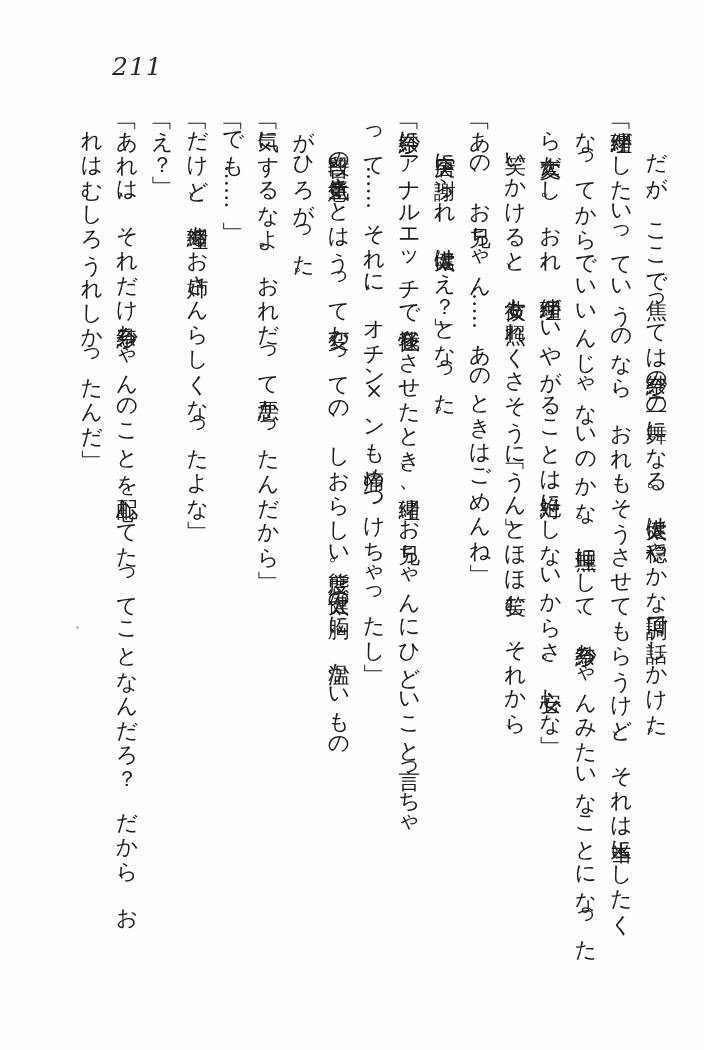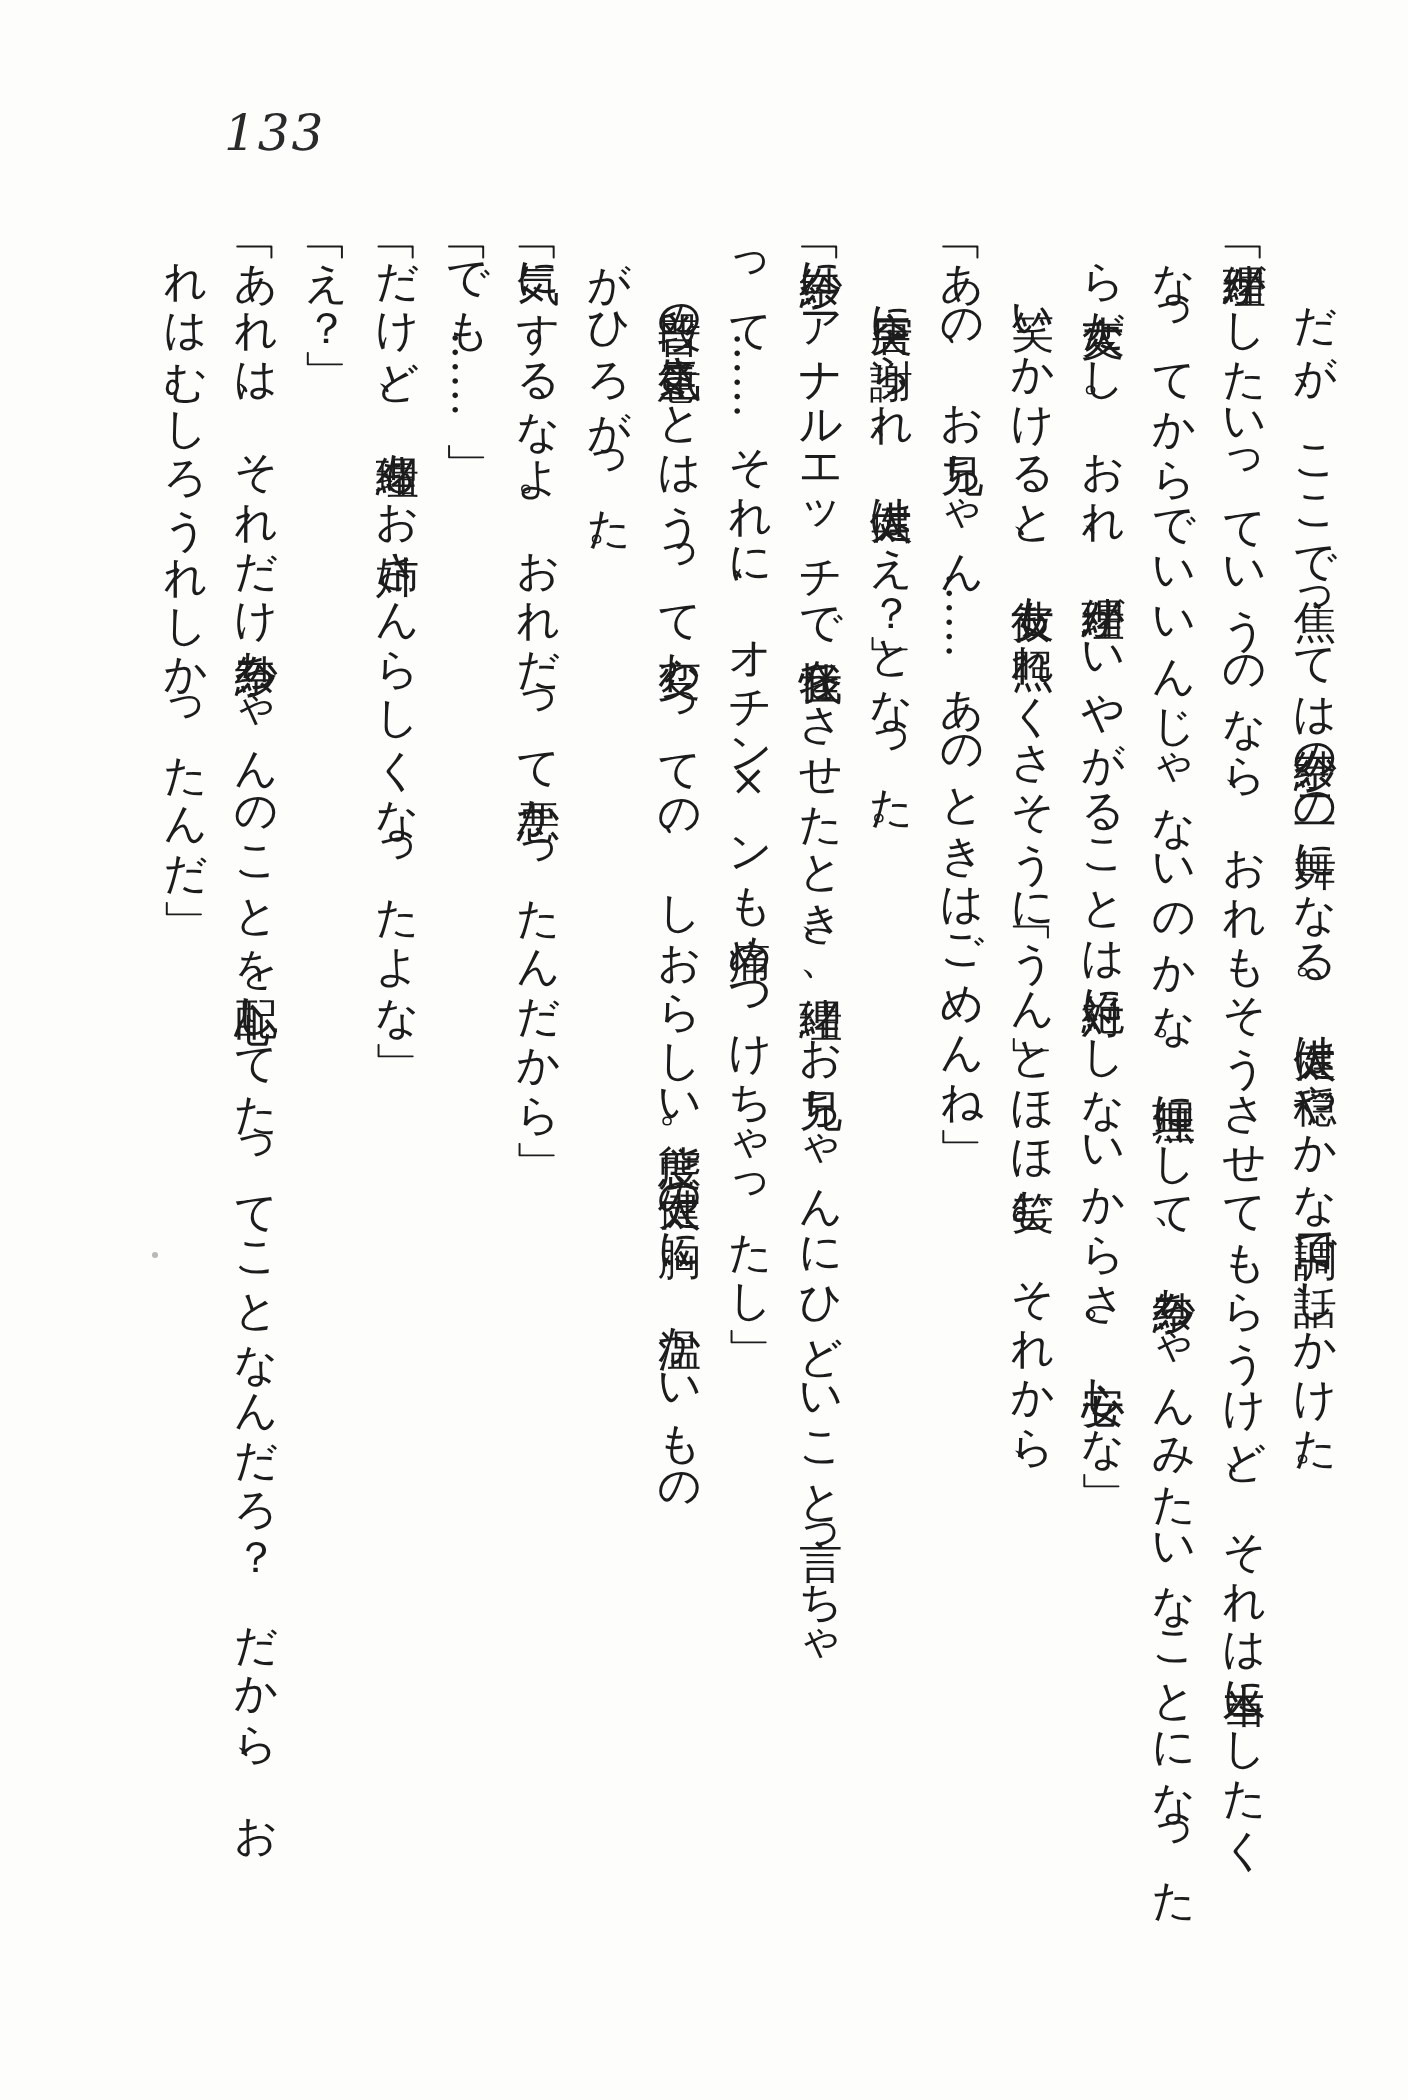--- a/index.html
+++ b/index.html
@@ -59,21 +59,21 @@
     border-radius: 50%;
     background: #9a9a96;
     opacity: 0.7;
   }
 </style>
 </head>
 <body>
 
 <div class="book-page">
 
-  <div class="page-number">133</div>
+  <div class="page-number">211</div>
 
   <div class="text-block">
     <p class="indent">だが、ここで焦っては紗奈の二の舞になる。健太は穏やかな口調で話しかけた。</p>
     <p>「理緒がしたいっていうのなら、おれもそうさせてもらうけど、それは本当にしたく</p>
     <p>なってからでいいんじゃないのかな。無理にして、紗奈ちゃんみたいなことになった</p>
     <p>ら大変だし。おれ、理緒がいやがることは絶対にしないからさ。安心しな」</p>
     <p class="indent">笑いかけると、彼女も照れくさそうに「うん」とほほ笑む。それから、</p>
     <p>「あの、お兄ちゃん……あのときはごめんね」</p>
     <p class="indent">唐突に謝られ、健太は「え？」となった。</p>
     <p>「紗奈にアナルエッチで怪我をさせたとき、理緒、お兄ちゃんにひどいこと言っちゃ</p>

